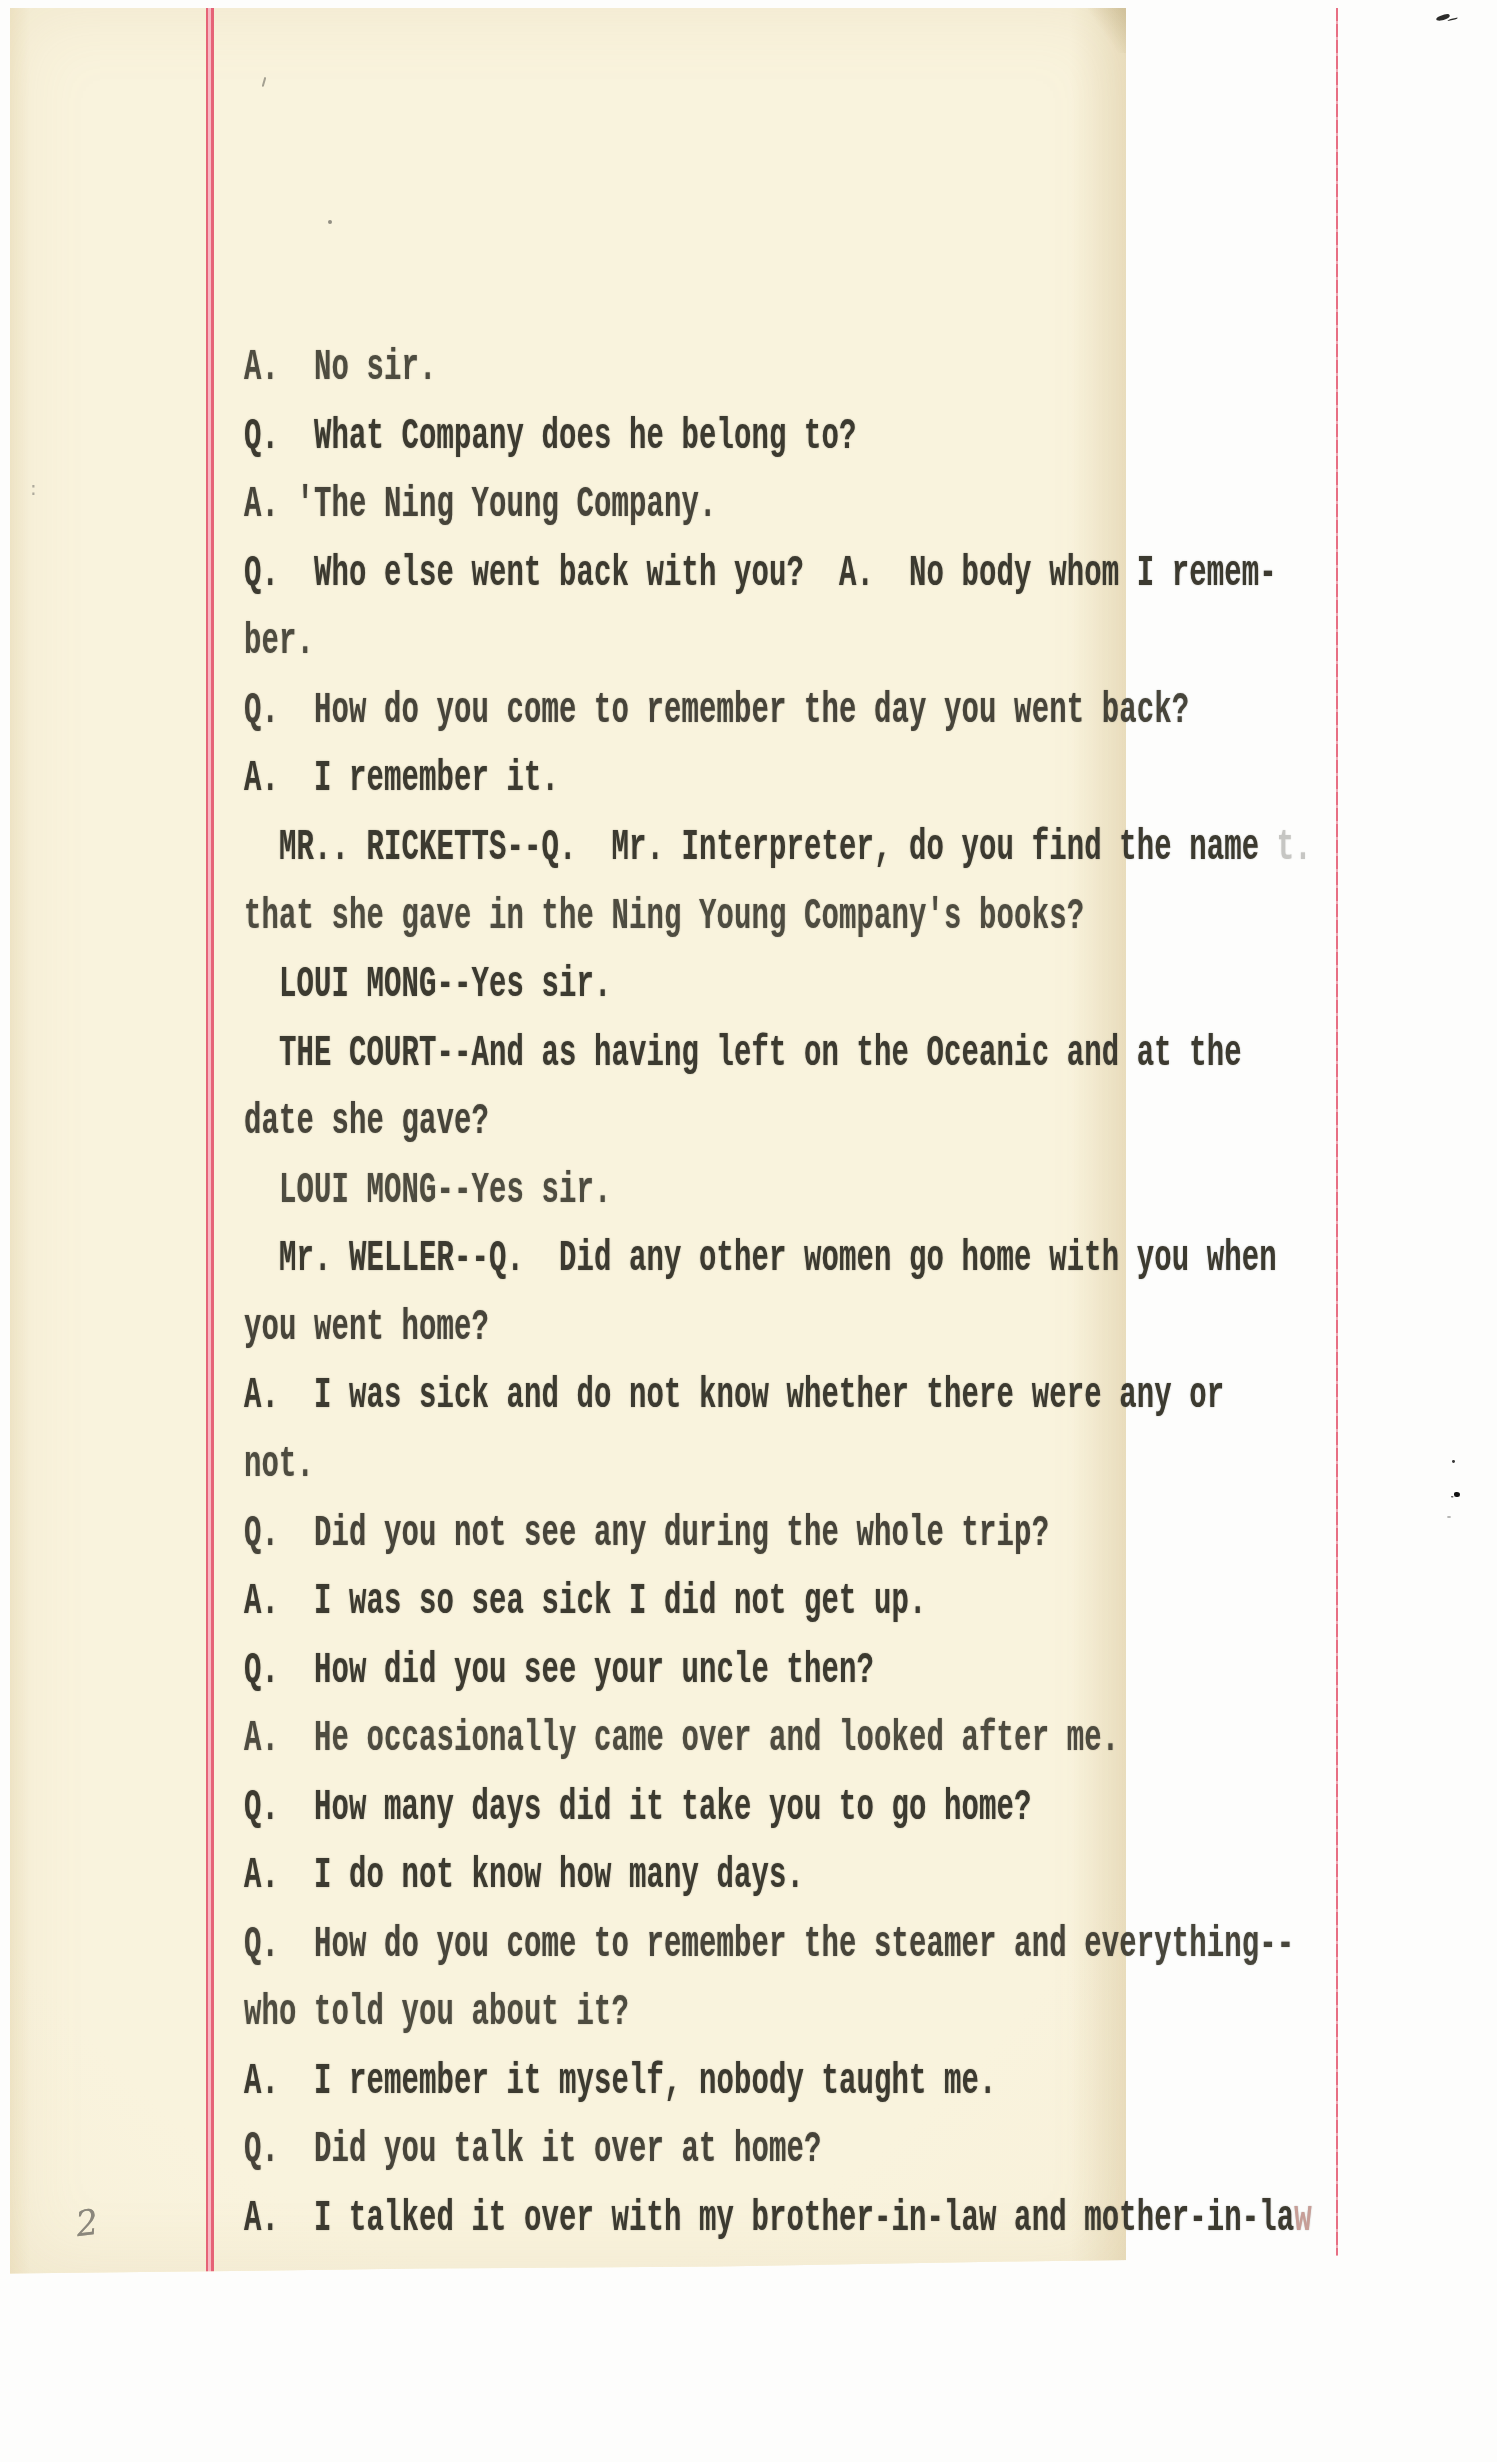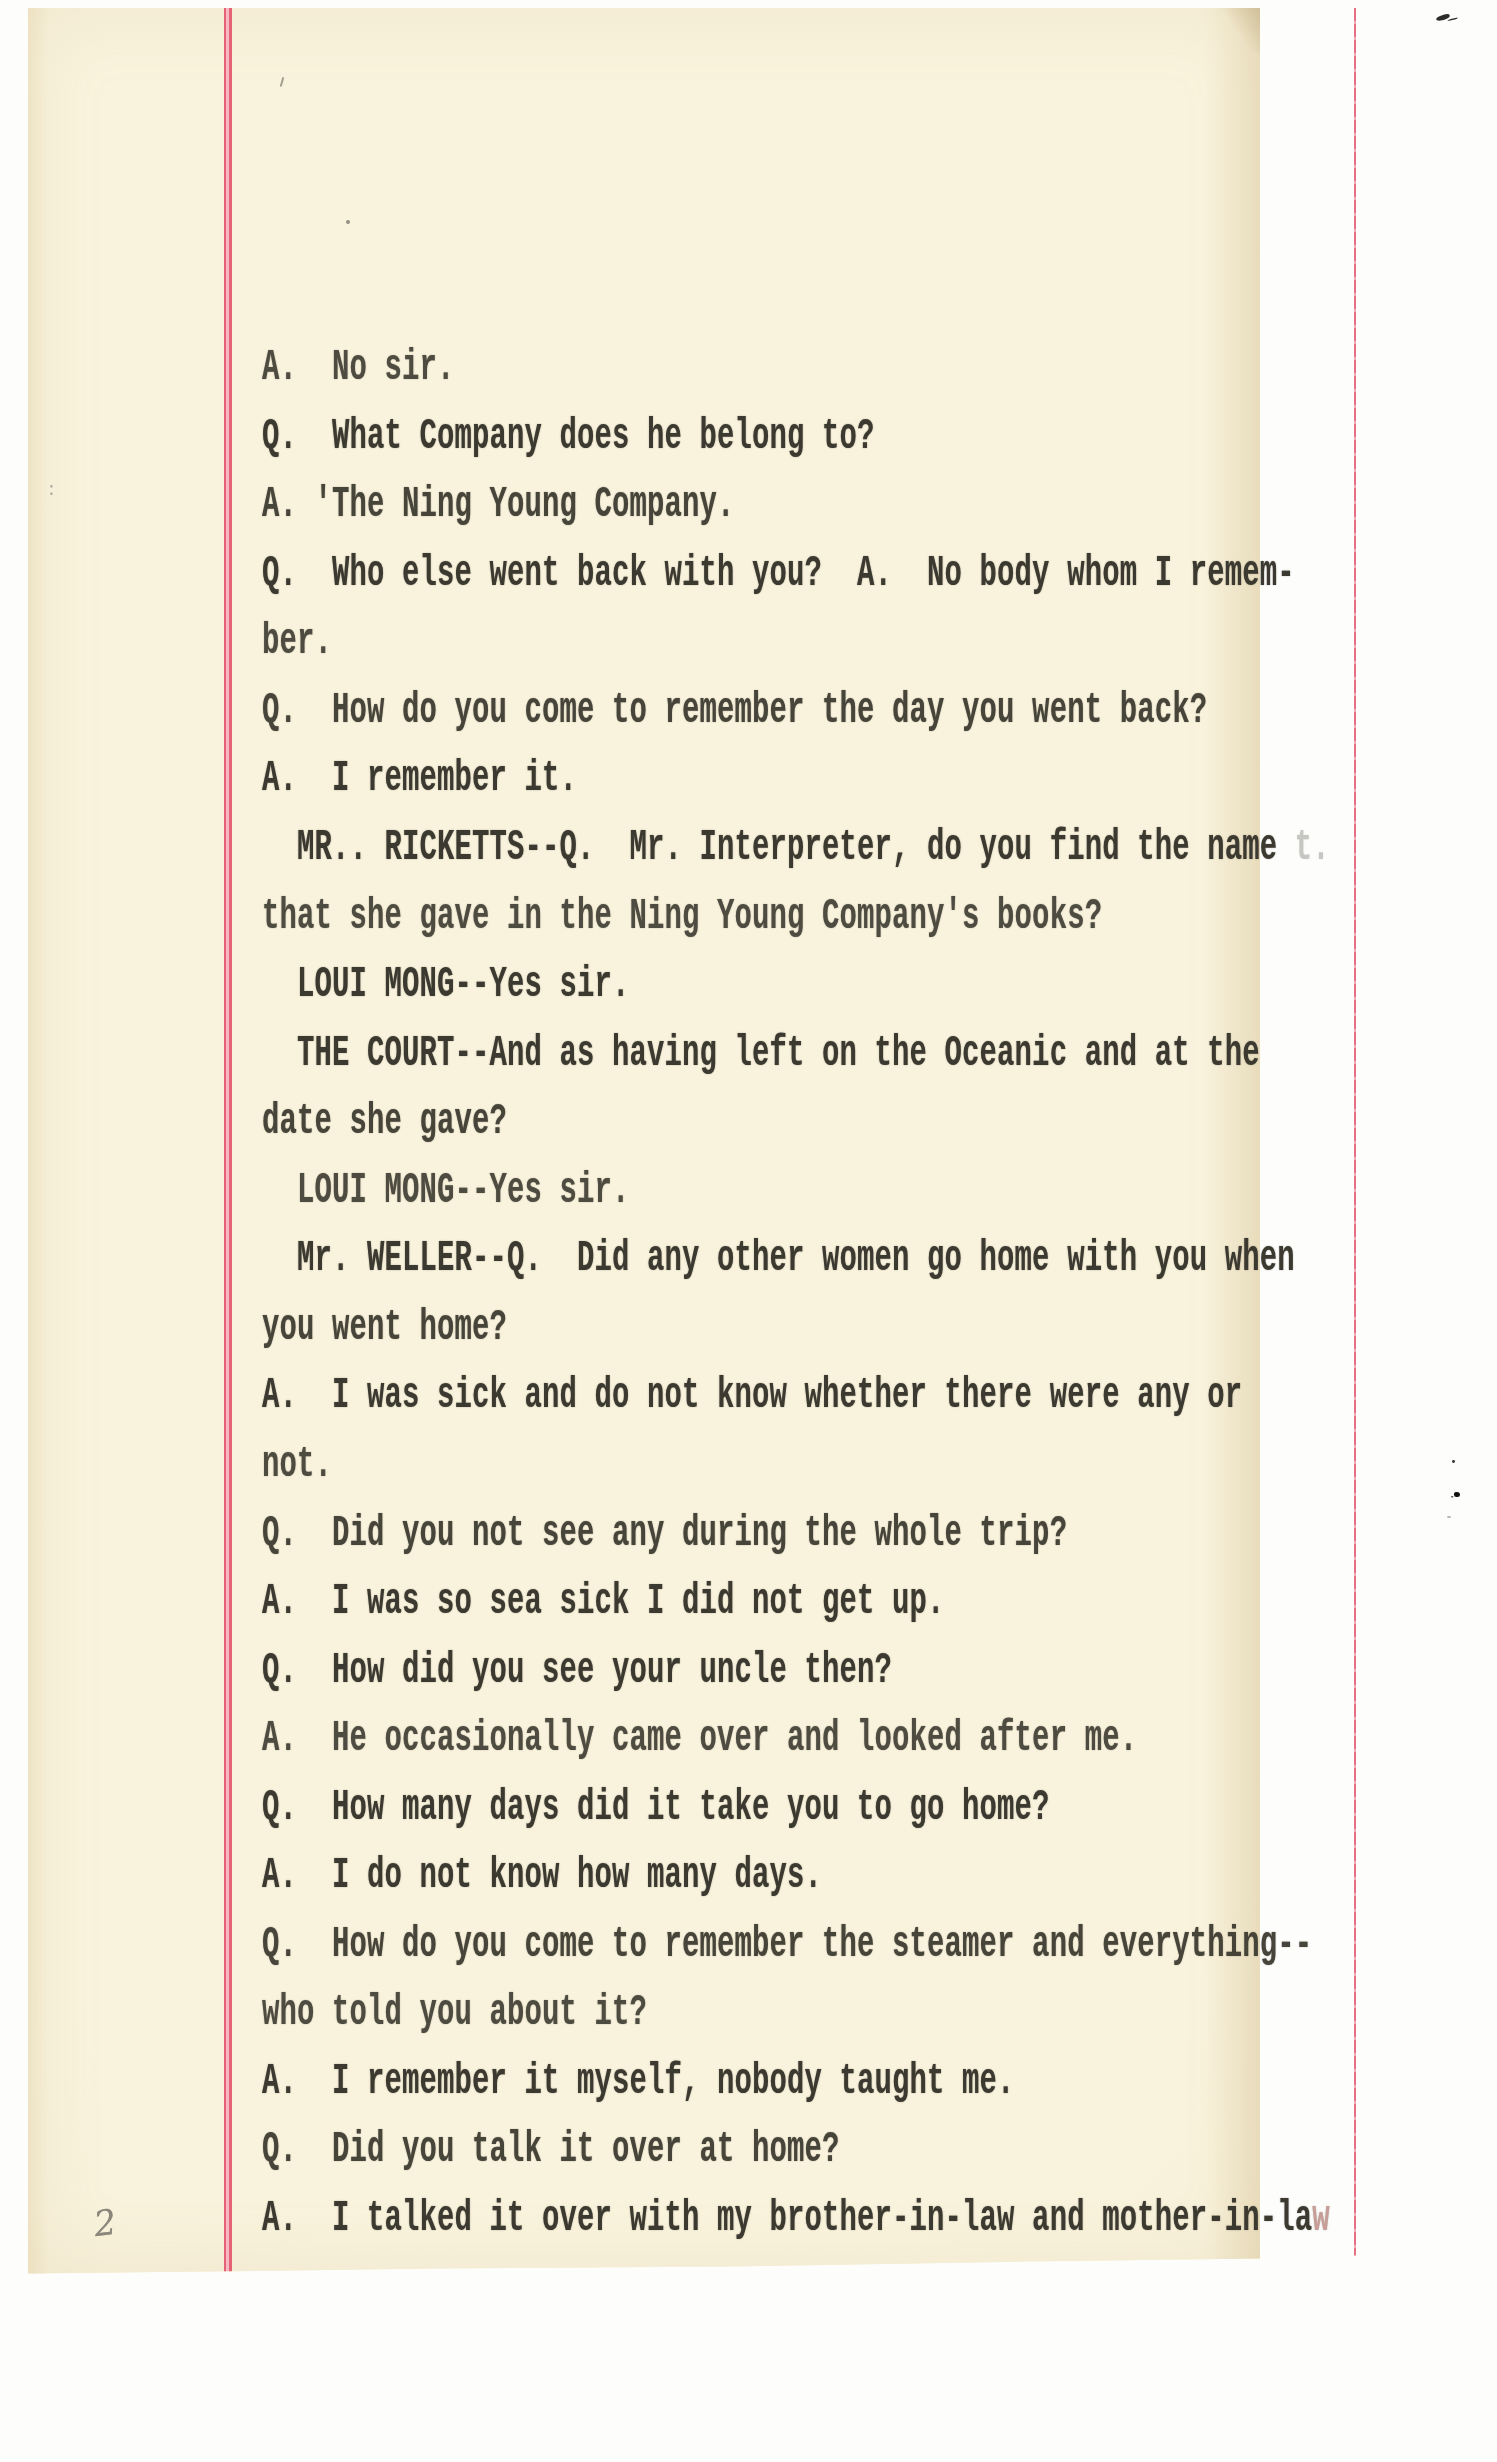--- a/index.html
+++ b/index.html
@@ -5,22 +5,22 @@
   html,body{margin:0;padding:0;}
   body{
     width:1498px;height:2462px;
     background:#fdfdfc;
     position:relative;
     overflow:hidden;
     font-family:"Liberation Mono","DejaVu Sans Mono",monospace;
   }
   
   .paper{
-    position:absolute;left:28px;top:7.6px;
-    width:1232px;height:2266px;
+    position:absolute;left:10px;top:7.6px;
+    width:1116px;height:2266px;
     background-color:#f8f1d7;
     background-image:
       linear-gradient(90deg, rgba(232,216,176,.38) 0px, rgba(232,216,176,0) 20px),
       linear-gradient(270deg, rgba(210,188,140,.32) 0px, rgba(210,188,140,0) 56px),
       radial-gradient(130% 105% at 48% 42%, #f9f3dd 55%, #f4ebd1 100%);
     box-shadow: inset 0 0 76px rgba(186,162,110,.15);
     clip-path: polygon(
       0px 0px, 1366px 0px, 1391px 32px,
       1391px 2246px, 1234px 2251px, 999px 2254px,
       705px 2259px, 411px 2261px, 176px 2264px, 0px 2266px);

